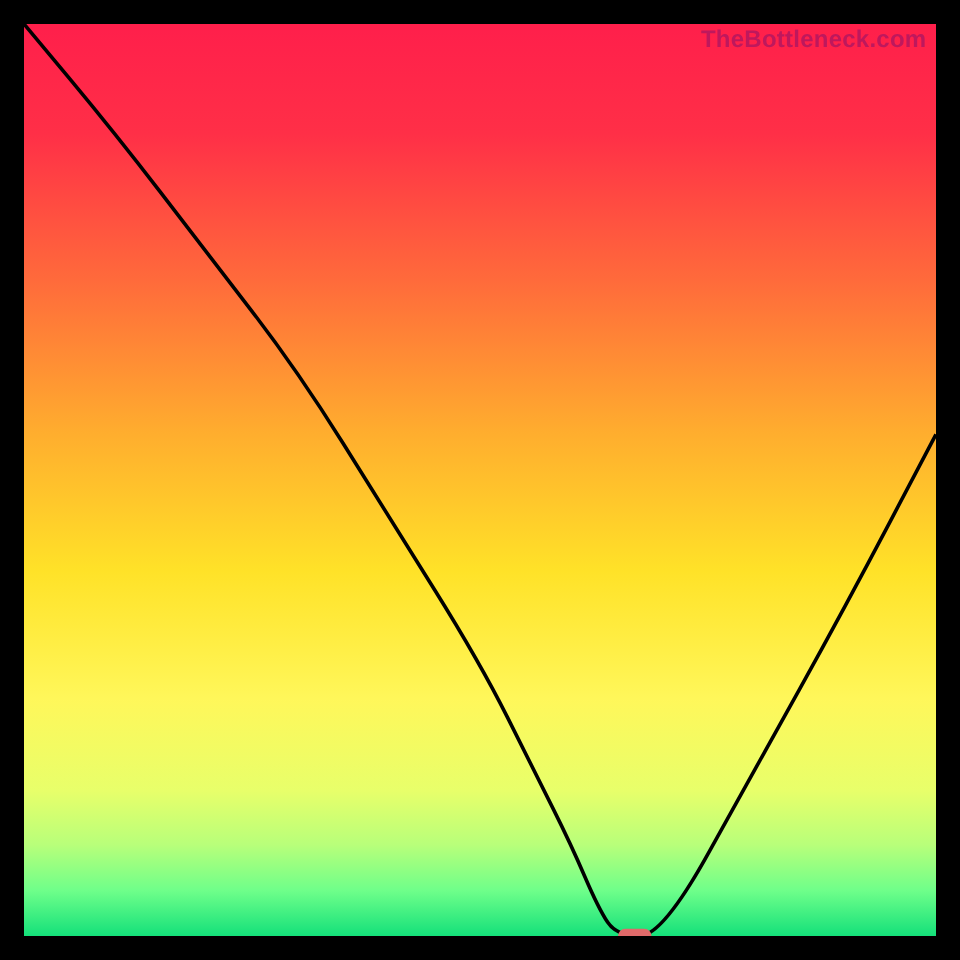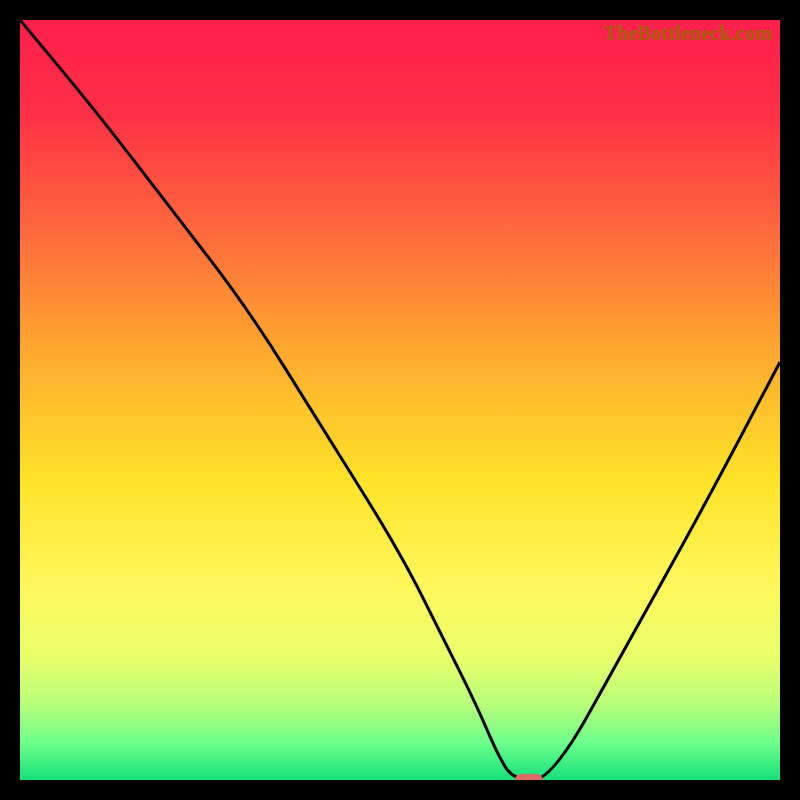--- a/index.html
+++ b/index.html
@@ -31,24 +31,23 @@
     top: 0;
     right: 0;
     bottom: 0;
   }
   .watermark {
     position: absolute;
     top: 2px;
     right: 8px;
     font-size: 20px;
     font-weight: 600;
-    color: #a16207;
+    color: #be185d;
     letter-spacing: 0.2px;
     z-index: 10;
-    font-family: Liberation Serif, serif;
   }
   svg.curve {
     position: absolute;
     left: 0; top: 0;
     width: 760px;
     height: 760px;
     z-index: 5;
   }
   .marker {
     position: absolute;

